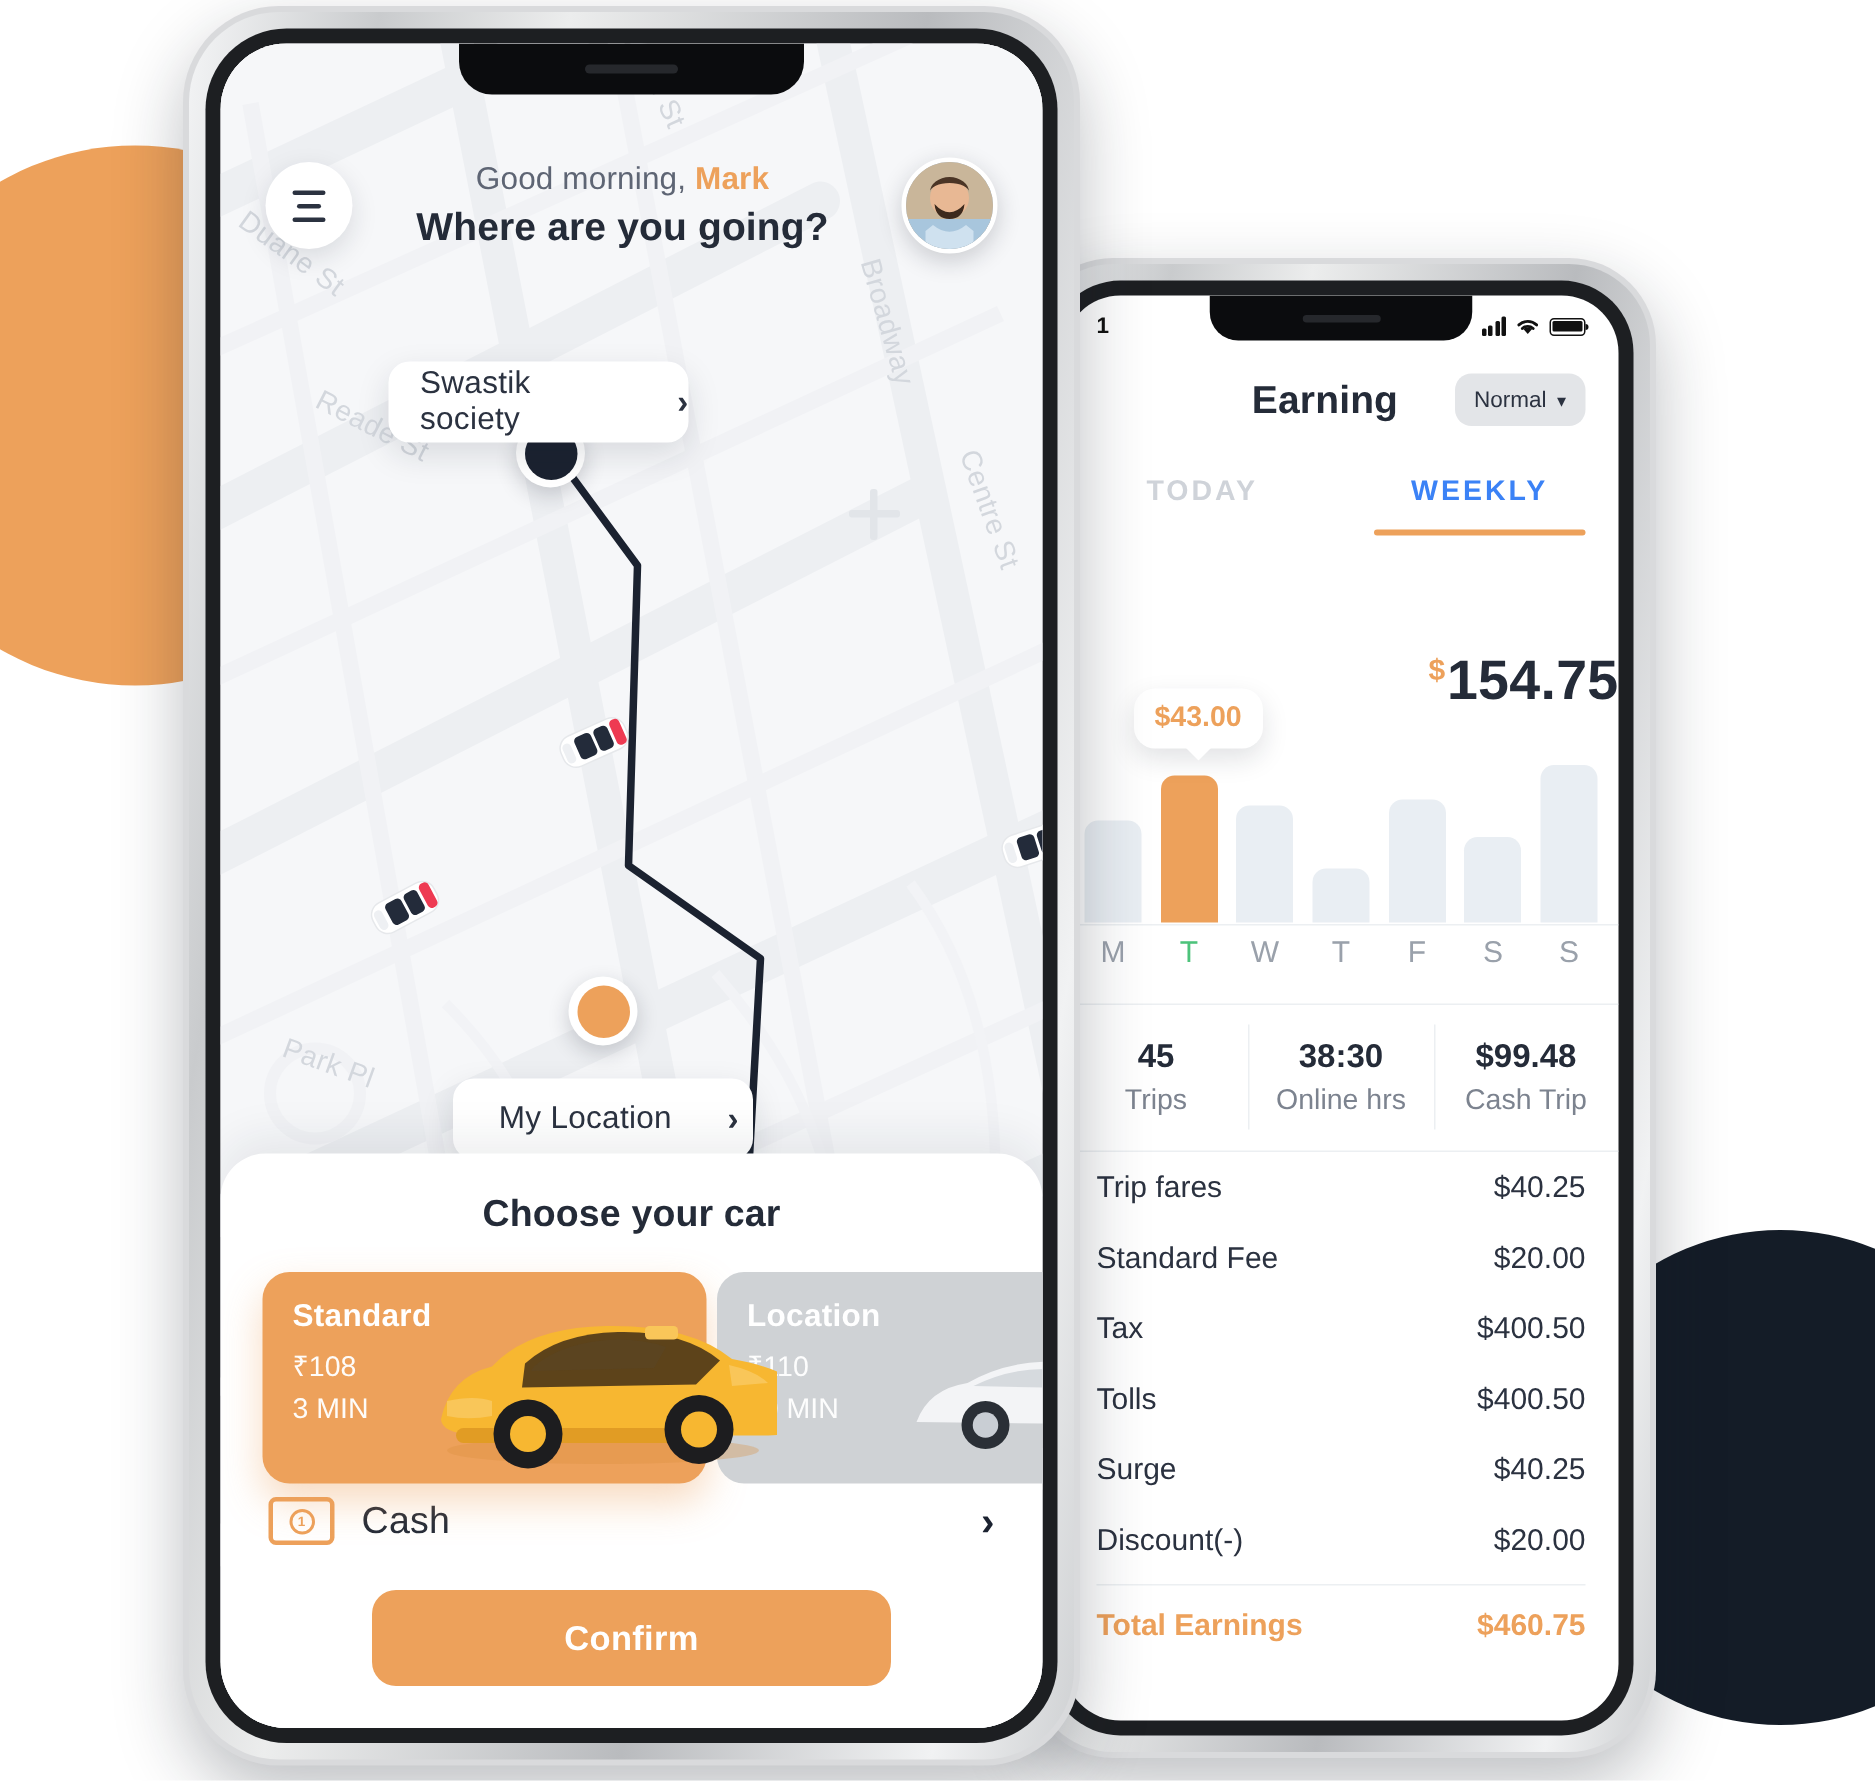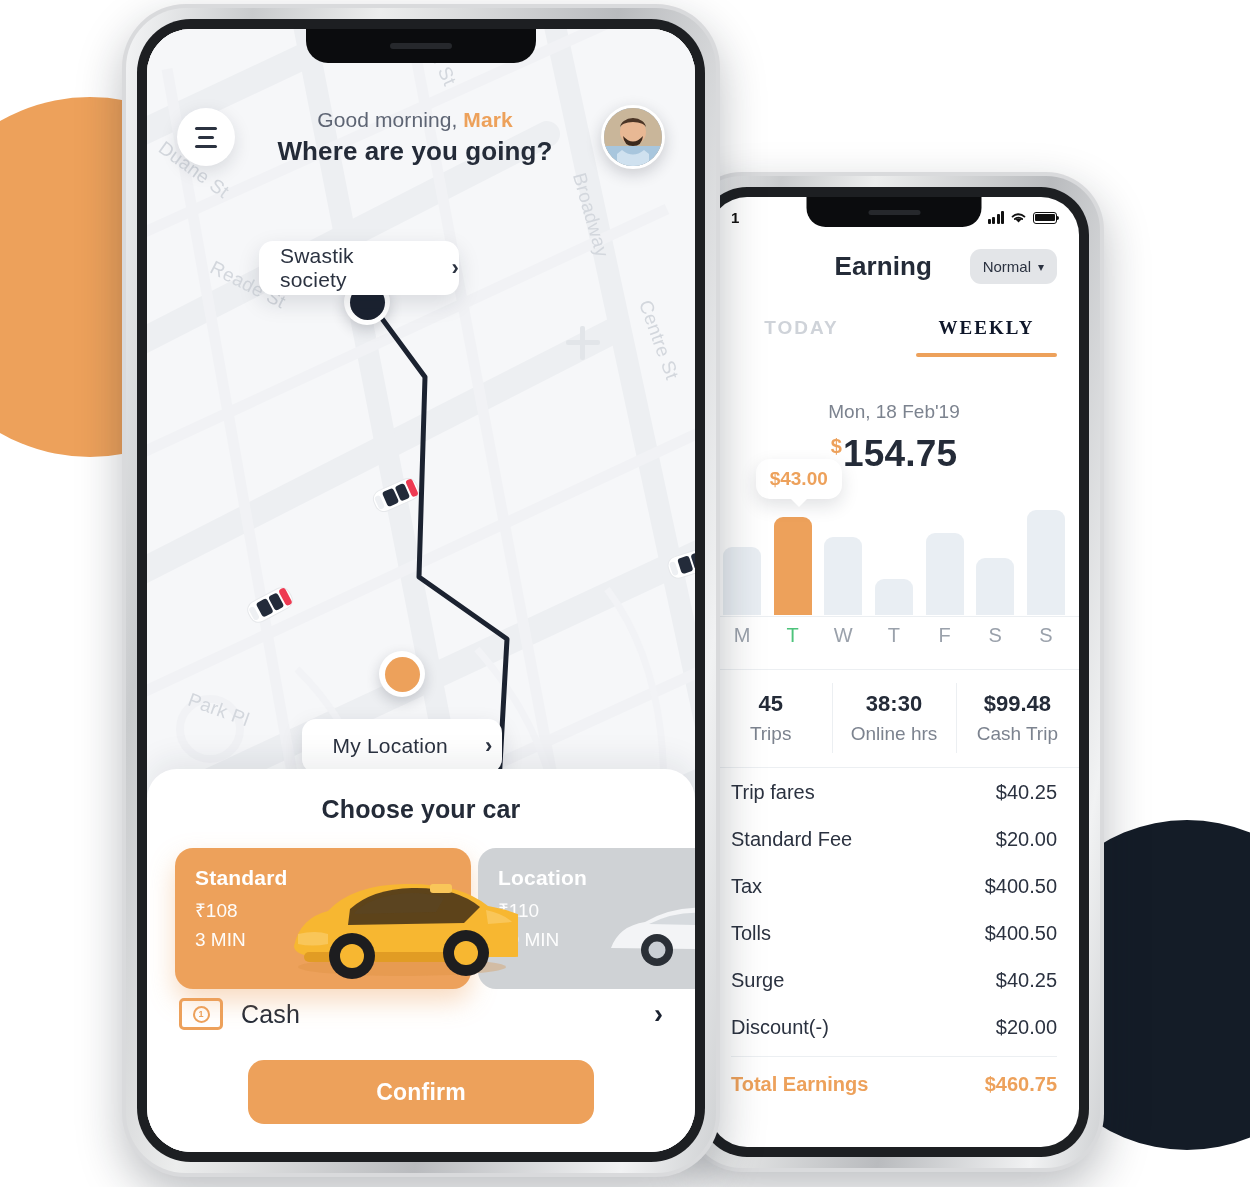--- a/index.html
+++ b/index.html
@@ -144,27 +144,27 @@
     padding:0 22px;box-sizing:border-box;}
   .e-title{flex:1;text-align:center;font-size:26px;font-weight:700;color:#242b38;
     margin-left:66px;letter-spacing:.1px;}
   .mode-pill{background:#e3e5e8;border-radius:11px;padding:9px 13px;display:flex;
     align-items:center;gap:7px;font-size:15px;color:#2b3240;}
   .mode-pill .cd{font-size:12px;}
 
   .tabs{position:absolute;top:120px;left:0;right:0;display:flex;}
   .tab{flex:1;text-align:center;font-size:19px;font-weight:700;letter-spacing:2px;
     padding-bottom:18px;color:#cfd3d9;position:relative;}
-  .tab.active{color:#0f172a;font-family:Liberation Serif, serif;}
+  .tab.active{color:#3b82f6;}
   .tab.active:after{content:"";position:absolute;left:12%;right:12%;bottom:0;
     height:4px;border-radius:3px;background:#eda15b;}
 
   .e-date{position:absolute;top:204px;left:0;right:0;text-align:center;
     font-size:19px;color:#7c838f;}
-  .e-amount{position:absolute;top:236px;left:0;right:0;text-align:center;
+  .e-amount{position:absolute;top:236px;left:0;right:0;text-align:right;
     font-size:37px;font-weight:700;color:#242b38;letter-spacing:.2px;}
   .e-amount sup{font-size:20px;color:#eda15b;font-weight:700;top:-.62em;margin-right:1px;}
 
   .chartbox{position:absolute;top:286px;left:0;right:0;height:180px;}
   .bars-wrap{position:absolute;left:14px;right:14px;bottom:48px;top:18px;
     display:flex;align-items:flex-end;justify-content:space-between;}
   .bcol{width:38px;display:flex;flex-direction:column;align-items:center;position:relative;}
   .bar{width:38px;border-radius:9px 9px 0 0;background:#e9eef3;}
   .bar.hl{background:#eda15b;}
   .xlabels{position:absolute;left:14px;right:14px;bottom:16px;
@@ -238,21 +238,20 @@
           <span>Normal</span>
           <span class="cd">▾</span>
         </div>
       </div>
 
       <div class="tabs">
         <div class="tab">TODAY</div>
         <div class="tab active">WEEKLY</div>
       </div>
 
-      <div class="e-date">Mon, 18 Feb'19</div>
       <div class="e-amount">
         <sup>$</sup><span>154.75</span>
       </div>
 
       <div class="chartbox">
         <div class="bars-wrap" id="chart-bars">
             <div class="bcol">
               <div class="bar" style="height: 68px;"></div>
             </div>
             <div class="bcol">

